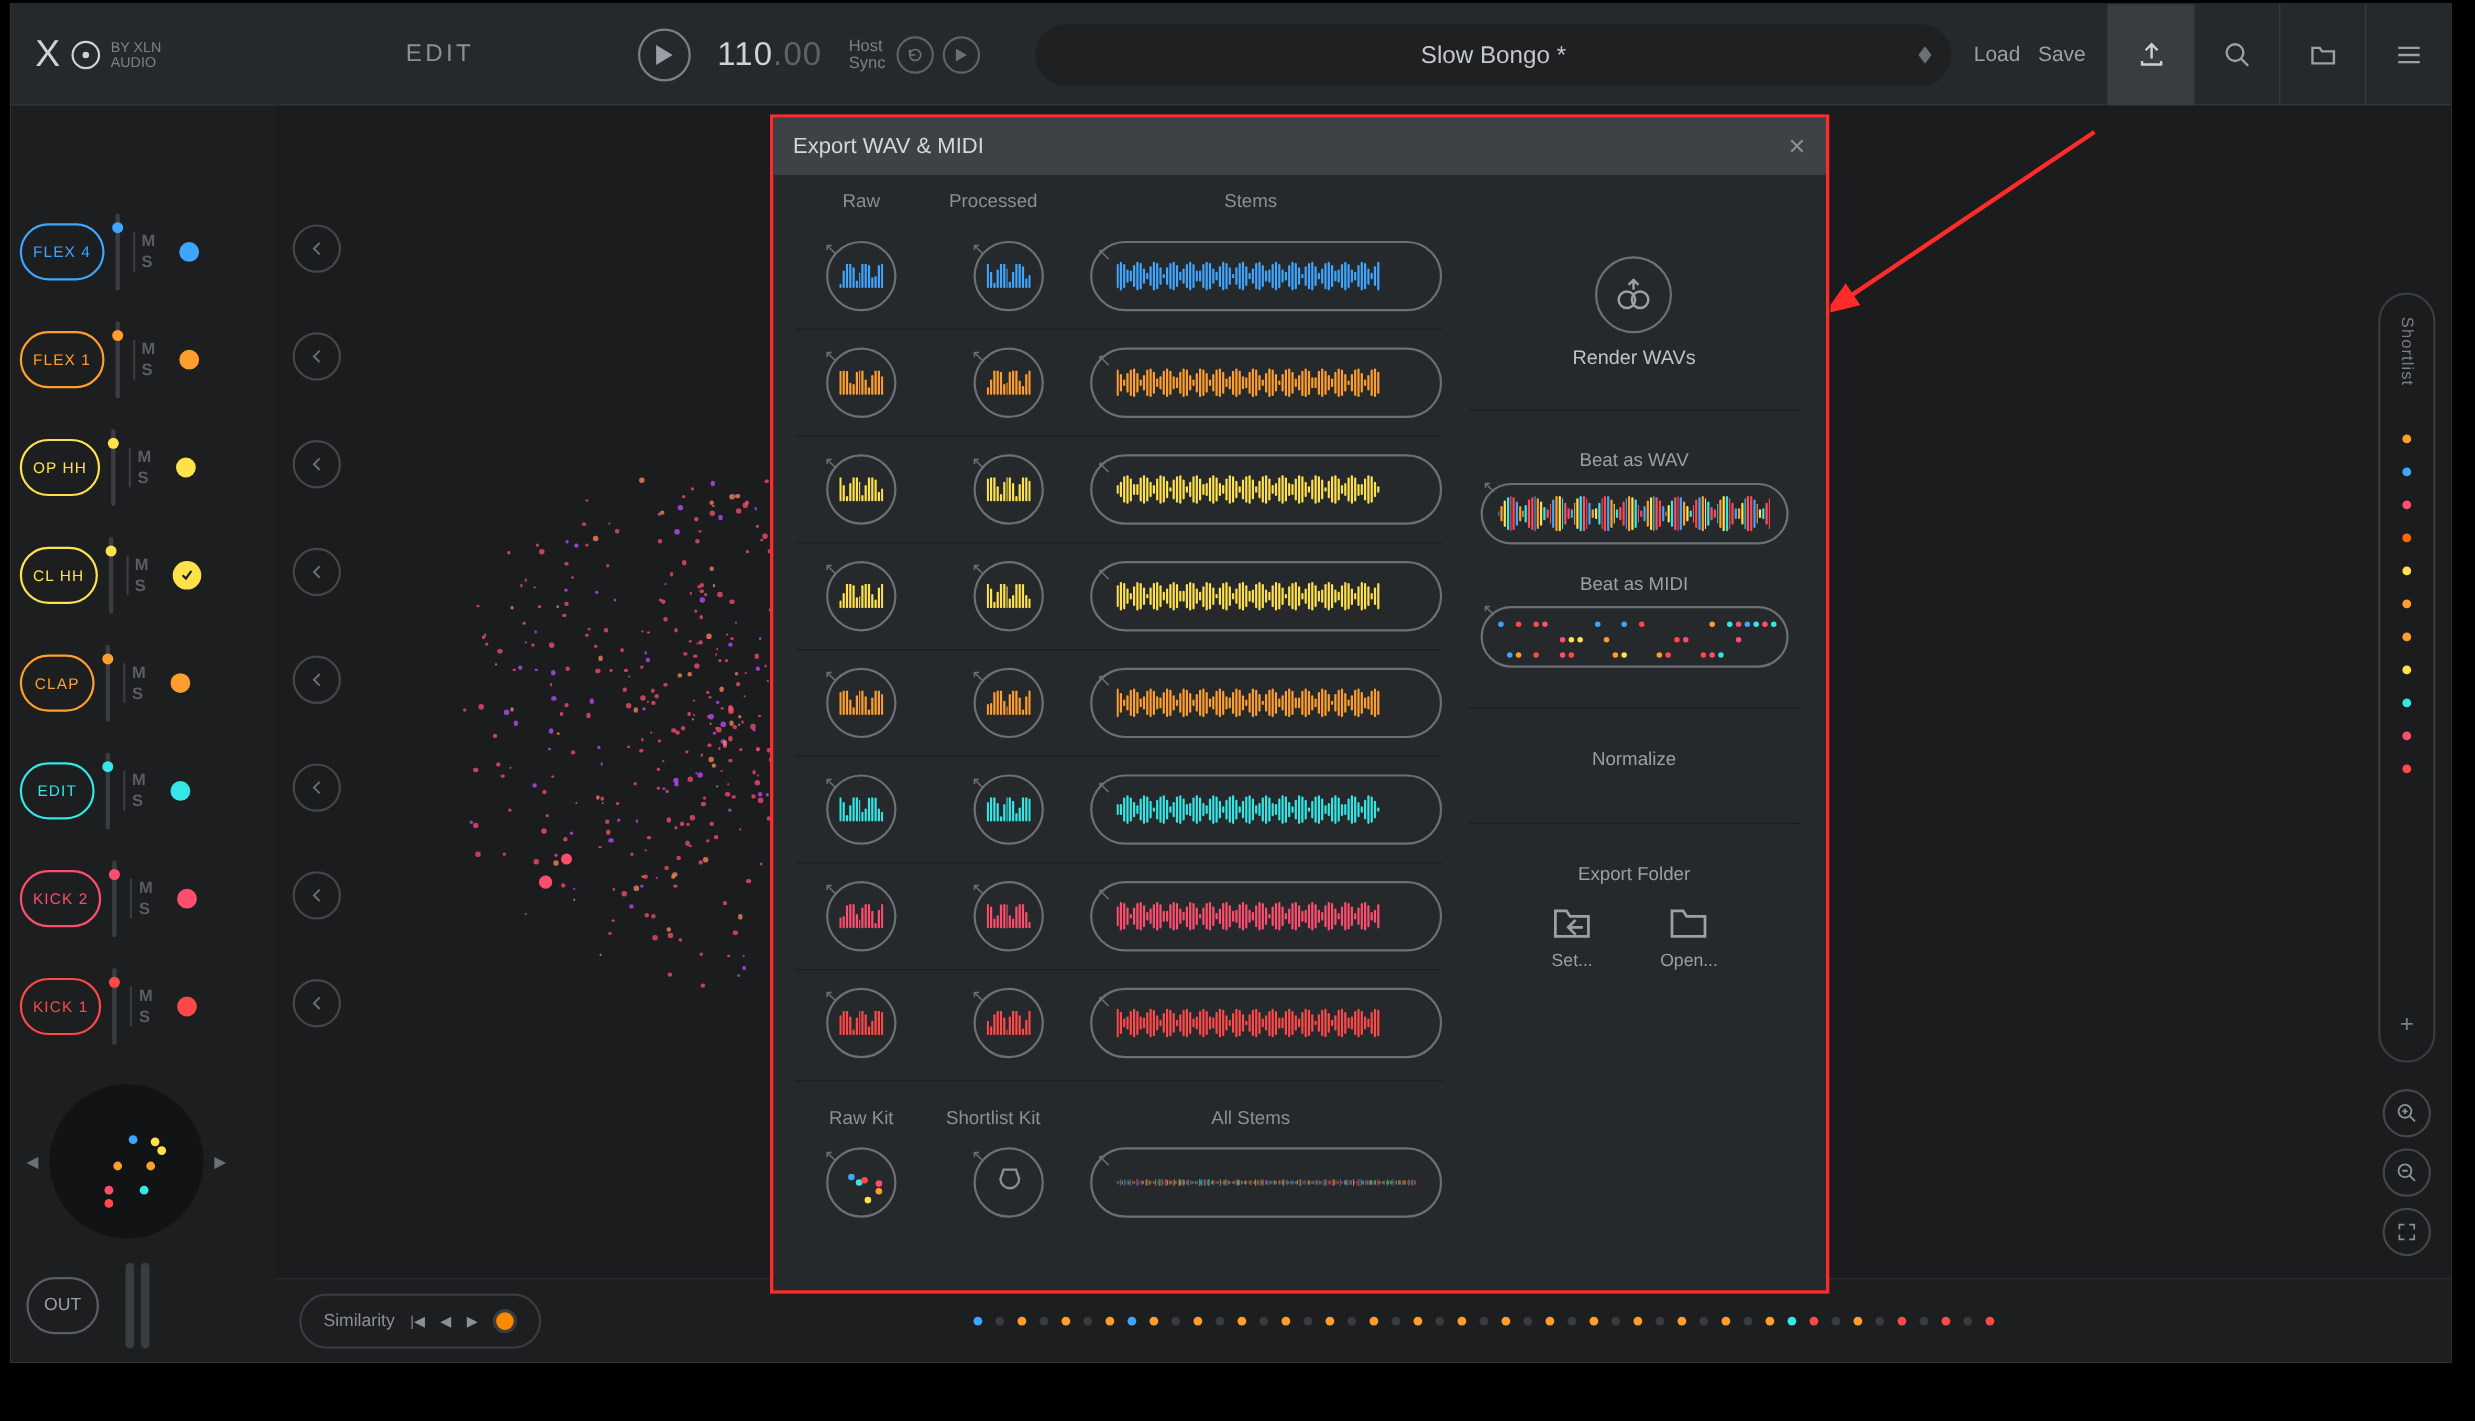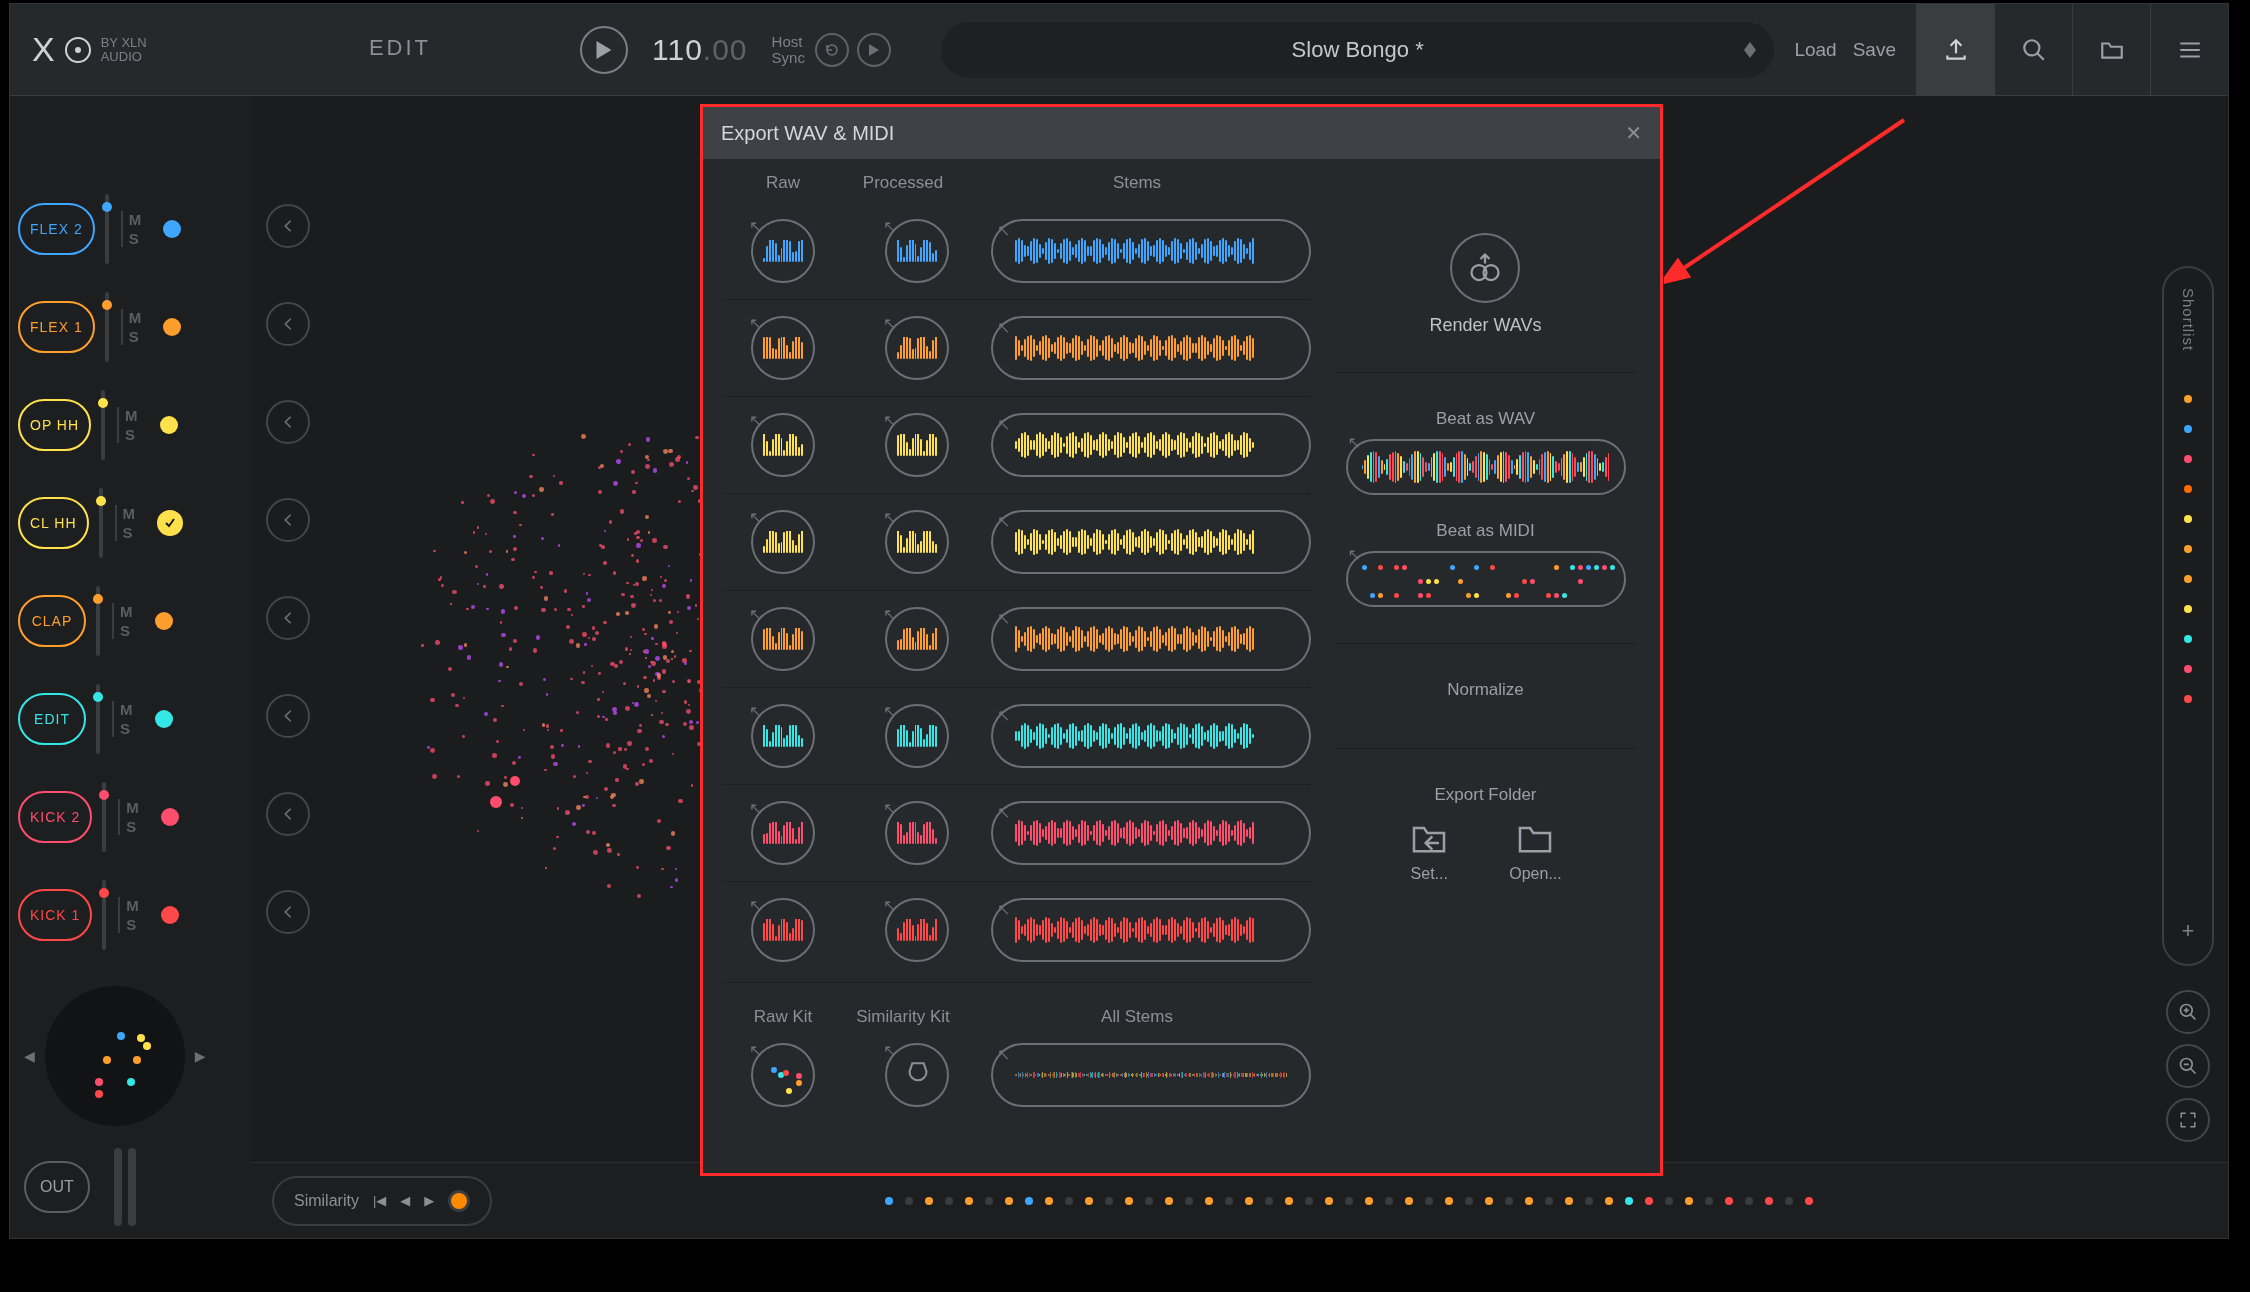--- a/index.html
+++ b/index.html
@@ -189,21 +189,21 @@
         <svg width="26" height="26" viewBox="0 0 24 24" stroke="#9aa0a6" stroke-width="2">
             <path d="M3 6h18M3 12h18M3 18h18"></path>
           </svg>
       </div>
     </div>
   </div>
 
   <div class="left-panel">
     <div class="channel-list" id="channels">
         <div class="channel">
-    <span class="ch-label" style="border-color:#3ea6ff;color:#3ea6ff">FLEX 2</span>
+    <span class="ch-label" style="border-color:#3ea6ff;color:#3ea6ff">FLEX 4</span>
     <div class="ch-slider">
             <style>.channel:nth-child(1) .ch-slider::after{background:#3ea6ff}</style>
           </div>
     <div class="ch-ms">
             <span>M</span>
             <span>S</span>
           </div>
     <span class="ch-dot" style="background:#3ea6ff"></span>
         </div>
         <div class="channel">
@@ -1979,21 +1979,21 @@
                   <div class="dot-bar" style="height: 19.673px; background: rgb(255, 72, 72);"></div>
                   <div class="dot-bar" style="height: 25.6529px; background: rgb(255, 72, 72);"></div>
                   <div class="dot-bar" style="height: 24.0688px; background: rgb(255, 72, 72);"></div>
                 </div>
               </div>
             </div>
           </div>
         <div style="height:1px;background:#1c1e20;margin-top:4px"></div>
         <div class="dl-headers" style="padding-top:24px">
           <div class="h-raw">Raw Kit</div>
-          <div class="h-proc">Similarity Kit</div>
+          <div class="h-proc">Shortlist Kit</div>
           <div class="h-stems">All Stems</div>
         </div>
         <div class="dl-row" style="border:none;padding-top:6px">
           <div style="width:120px;display:flex;justify-content:center">
               <div class="knob">
                 <span class="drag">↖</span>
                 <div id="kitdots1" style="position:absolute;left:12px;top:18px;right:12px;bottom:12px">
                   <div style="position: absolute; width: 6px; height: 6px; border-radius: 50%; background: rgb(62, 166, 255); left: 6px; top: 4px;"></div>
                   <div style="position: absolute; width: 6px; height: 6px; border-radius: 50%; background: rgb(255, 158, 44); left: 31.3512px; top: 16.8143px;"></div>
                   <div style="position: absolute; width: 6px; height: 6px; border-radius: 50%; background: rgb(255, 226, 75); left: 21.1441px; top: 25.2703px;"></div>

